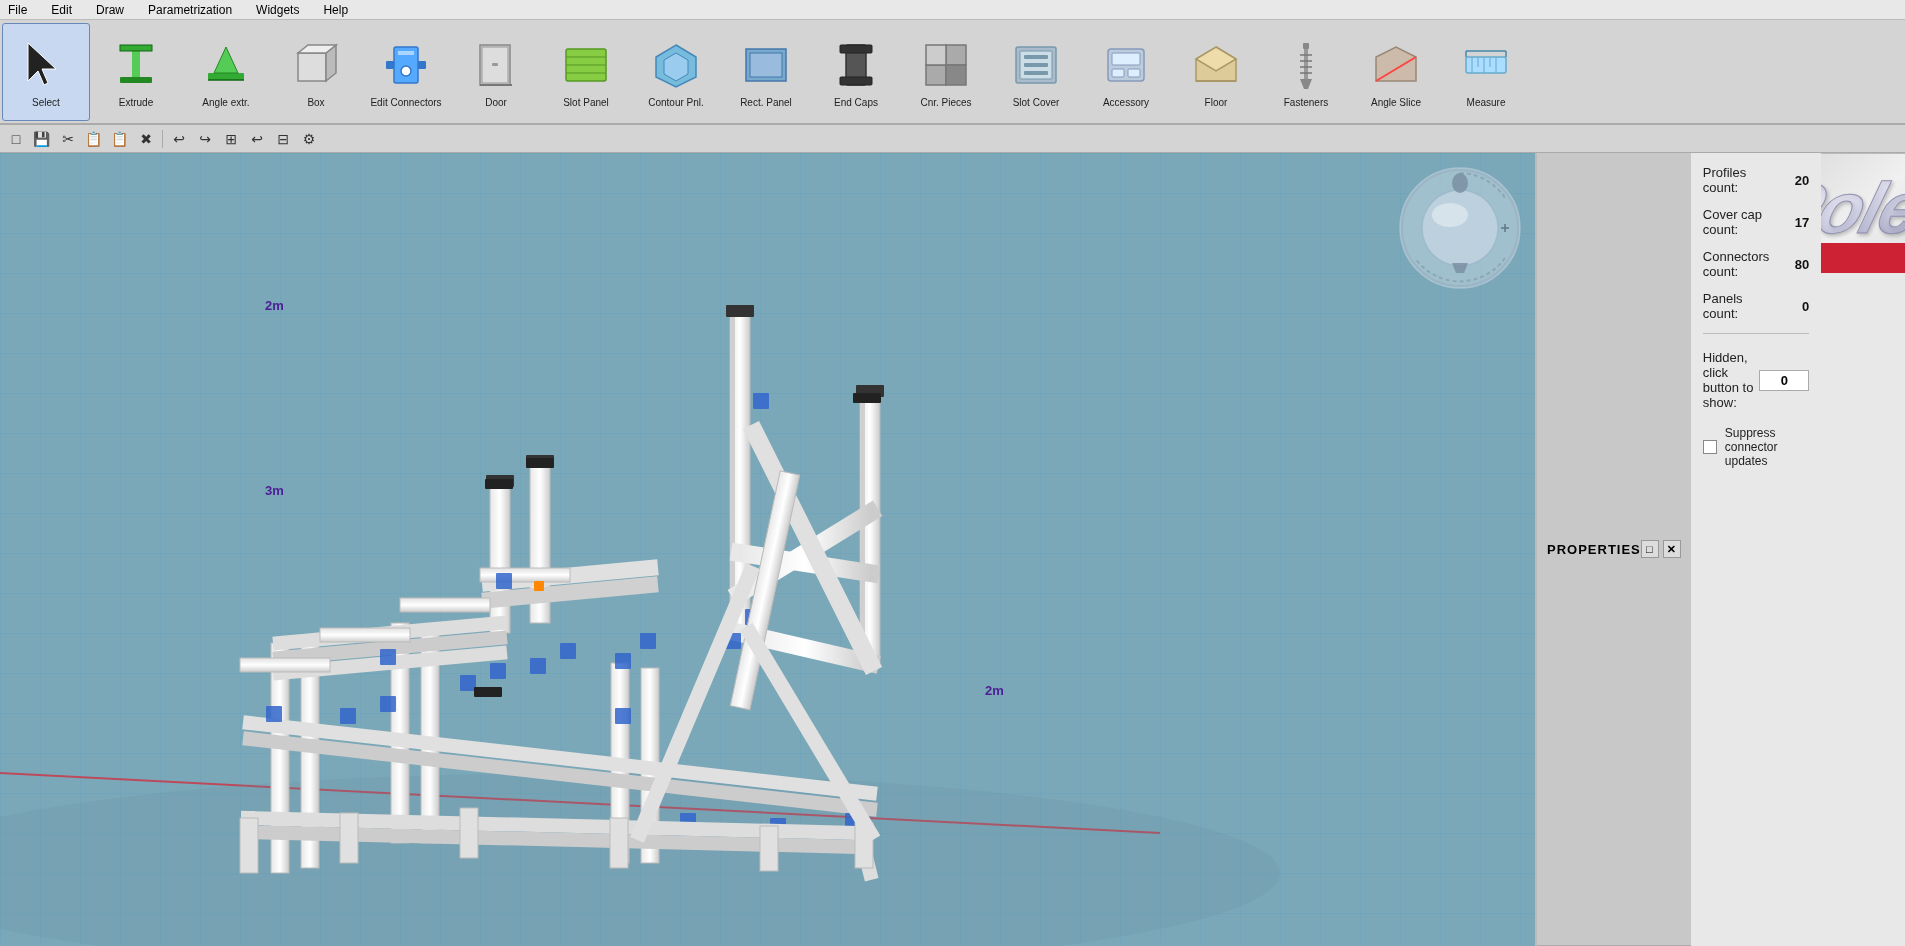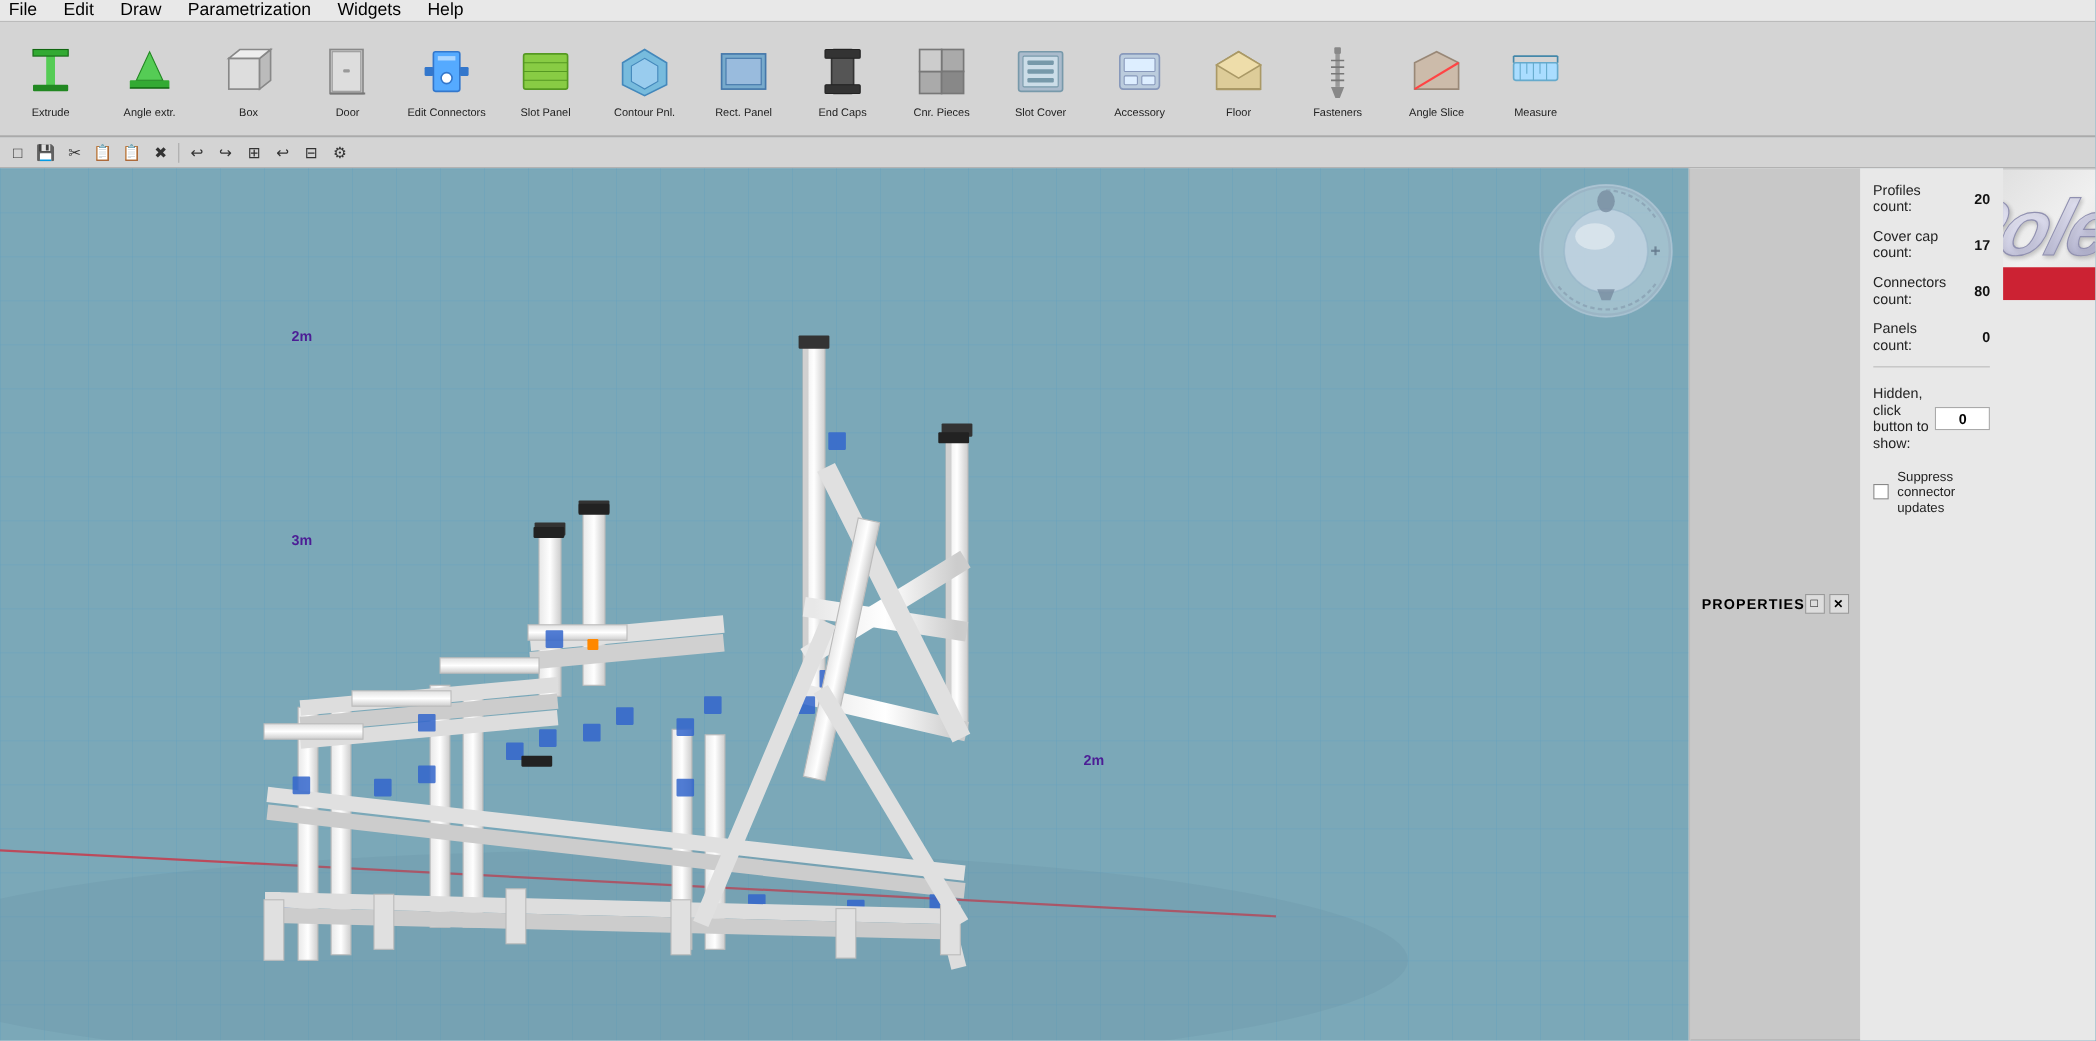--- a/index.html
+++ b/index.html
@@ -7,21 +7,21 @@
 
     
     #menubar {
       height: 20px;
       background: #e8e8e8;
       border-bottom: 1px solid #bbb;
       display: flex;
       align-items: center;
       padding: 0 4px;
       gap: 16px;
-      font-size: 16px;
+      font-size: 12px;
     }
     .menu-item {
       cursor: pointer;
       padding: 2px 4px;
     }
 
     
     #toolbar {
       height: 105px;
       background: #d4d4d4;
@@ -261,20 +261,28 @@
   <span class="menu-item">File</span>
   <span class="menu-item">Edit</span>
   <span class="menu-item">Draw</span>
   <span class="menu-item">Parametrization</span>
   <span class="menu-item">Widgets</span>
   <span class="menu-item">Help</span>
 </div>
 
 <div id="toolbar">
 
+  <div class="tool-btn active">
+    <div class="tool-icon">
+      <svg width="52" height="52" viewBox="0 0 52 52">
+        <polygon points="8,4 8,42 18,32 24,46 28,44 22,30 36,30" fill="#222" stroke="#fff" stroke-width="1"></polygon>
+      </svg>
+    </div>
+    <div class="tool-label">Select</div>
+  </div>
 
   <div class="tool-btn">
     <div class="tool-icon">
       <svg width="52" height="56" viewBox="0 0 52 56">
         <rect x="10" y="8" width="32" height="6" fill="#33aa33" rx="1"></rect>
         <rect x="22" y="14" width="8" height="28" fill="#55cc55"></rect>
         <rect x="10" y="40" width="32" height="6" fill="#228822" rx="1"></rect>
         <rect x="10" y="8" width="32" height="6" fill="none" stroke="#116611" stroke-width="1"></rect>
       </svg>
     </div>
@@ -294,45 +302,45 @@
 
   <div class="tool-btn">
     <div class="tool-icon">
       <svg width="52" height="56" viewBox="0 0 52 56">
         <rect x="8" y="16" width="28" height="28" fill="#ddd" stroke="#888" stroke-width="1.5"></rect>
         <polygon points="36,16 46,8 46,36 36,44" fill="#bbb" stroke="#888" stroke-width="1.5"></polygon>
         <polygon points="8,16 18,8 46,8 36,16" fill="#eee" stroke="#888" stroke-width="1.5"></polygon>
       </svg>
     </div>
     <div class="tool-label">Box</div>
-  </div>
-
-  <div class="tool-btn">
-    <div class="tool-icon">
-      <svg width="52" height="56" viewBox="0 0 52 56">
-        <rect x="10" y="8" width="30" height="40" fill="#ccc" stroke="#888" stroke-width="1.5"></rect>
-        <rect x="12" y="10" width="26" height="36" fill="#ddd" stroke="#999" stroke-width="1"></rect>
-        <rect x="22" y="26" width="6" height="3" fill="#999" rx="1"></rect>
-        <line x1="10" y1="48" x2="42" y2="48" stroke="#777" stroke-width="2"></line>
-      </svg>
-    </div>
-    <div class="tool-label">Door</div>
   </div>
 
   <div class="tool-btn">
     <div class="tool-icon">
       <svg width="52" height="56" viewBox="0 0 52 56">
         <rect x="14" y="10" width="24" height="36" fill="#55aaff" stroke="#3377cc" stroke-width="1.5" rx="2"></rect>
         <rect x="18" y="14" width="16" height="4" fill="#fff" opacity="0.5"></rect>
         <circle cx="26" cy="34" r="5" fill="#fff" stroke="#3377cc" stroke-width="1.5"></circle>
         <rect x="6" y="24" width="8" height="8" fill="#3377cc" rx="1"></rect>
         <rect x="38" y="24" width="8" height="8" fill="#3377cc" rx="1"></rect>
       </svg>
     </div>
     <div class="tool-label">Edit Connectors</div>
+  </div>
+
+  <div class="tool-btn">
+    <div class="tool-icon">
+      <svg width="52" height="56" viewBox="0 0 52 56">
+        <rect x="10" y="8" width="30" height="40" fill="#ccc" stroke="#888" stroke-width="1.5"></rect>
+        <rect x="12" y="10" width="26" height="36" fill="#ddd" stroke="#999" stroke-width="1"></rect>
+        <rect x="22" y="26" width="6" height="3" fill="#999" rx="1"></rect>
+        <line x1="10" y1="48" x2="42" y2="48" stroke="#777" stroke-width="2"></line>
+      </svg>
+    </div>
+    <div class="tool-label">Door</div>
   </div>
 
   <div class="tool-btn">
     <div class="tool-icon">
       <svg width="52" height="56" viewBox="0 0 52 56">
         <rect x="6" y="12" width="40" height="32" fill="#88cc44" stroke="#559922" stroke-width="1.5" rx="2"></rect>
         <line x1="6" y1="20" x2="46" y2="20" stroke="#559922" stroke-width="1"></line>
         <line x1="6" y1="28" x2="46" y2="28" stroke="#559922" stroke-width="1"></line>
         <line x1="6" y1="36" x2="46" y2="36" stroke="#559922" stroke-width="1"></line>
       </svg>

